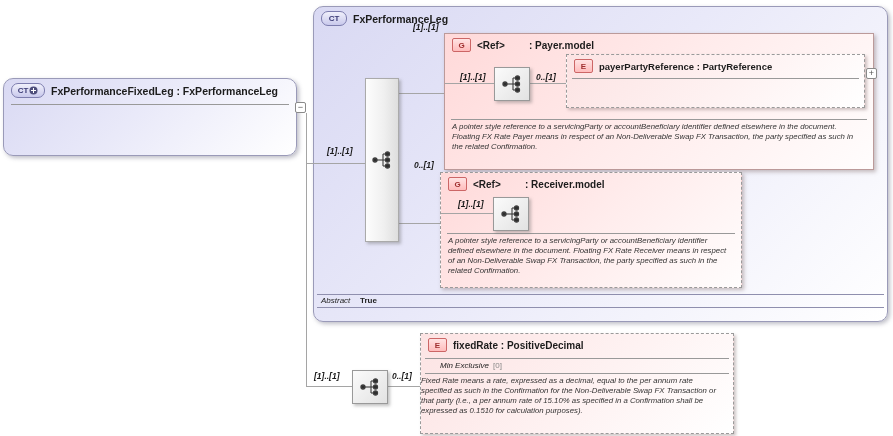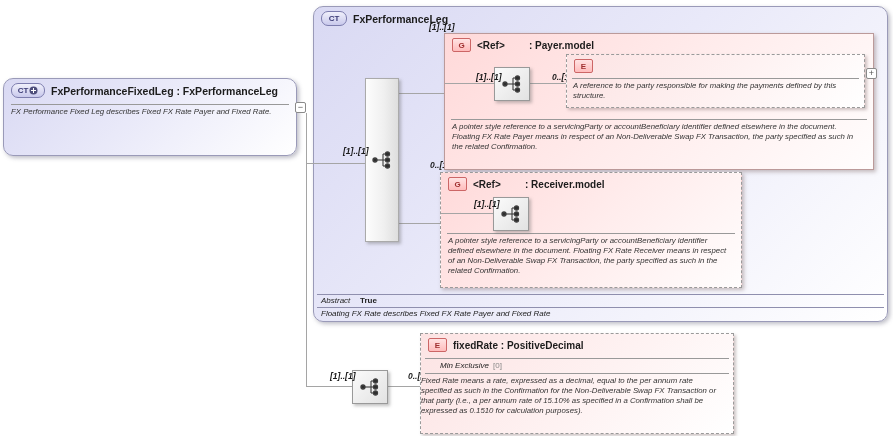--- a/index.html
+++ b/index.html
@@ -65,21 +65,21 @@
   }
   .seq-icon{
     position:absolute;width:34px;height:32px;border:1px solid #999;z-index:6;
     background:linear-gradient(135deg,#fbfbfb,#e2e2e2);
     box-shadow:2px 2px 3px rgba(100,100,100,.4);
     display:flex;align-items:center;justify-content:center;
   }
   
   .card{
     position:absolute;font-size:8.5px;font-weight:bold;font-style:italic;color:#1a1a1a;
-    white-space:nowrap;z-index:7;margin-left:16px;
+    white-space:nowrap;z-index:7;
   }
   .row-label{font-size:8px;font-style:italic;color:#222;position:absolute;white-space:nowrap;}
   .row-value{font-size:8px;font-weight:bold;color:#222;position:absolute;white-space:nowrap;}
   .facet-value{font-size:8px;color:#888;position:absolute;white-space:nowrap;}
   .doc-row{font-size:8px;font-style:italic;color:#222;position:absolute;white-space:nowrap;}
   .gname{display:inline-block;width:52px;font-size:10px;font-weight:bold;color:#1c1c1c;}
   .gtype{font-size:10px;font-weight:bold;color:#1c1c1c;white-space:nowrap;}
 </style>
 </head>
 <body>
@@ -99,38 +99,36 @@
         <span>CT</span>
         <svg width="9" height="9" viewBox="0 0 9 9">
           <circle cx="4.5" cy="4.5" r="4" fill="#4d4d7a"></circle>
           <rect x="2" y="4" width="5" height="1" fill="#fff"></rect>
           <rect x="4" y="2" width="1" height="5" fill="#fff"></rect>
         </svg>
       </span>
       <span class="box-title">FxPerformanceFixedLeg : FxPerformanceLeg</span>
     </div>
     <div class="sep" style="left:7px;right:7px;top:25px;"></div>
-    <div class="desc" style="left:7px;top:28px;width:278px;">FX Performance Fixed Leg describes Fixed FX Rate Payer and Fixed Rate.</div>
   </div>
 
   <div class="toggle" style="left:295px;top:102px;">−</div>
 
   <div class="ct-box" style="left:313px;top:6px;width:573px;height:314px;">
     <div class="box-header">
       <span class="st-icon st-ct">
         <span>CT</span>
       </span>
       <span class="box-title">FxPerformanceLeg</span>
     </div>
 
     <div class="sep" style="left:3px;right:3px;top:287px;background:#8f8fae;"></div>
     <div class="row-label" style="left:7px;top:289px;">Abstract</div>
     <div class="row-value" style="left:46px;top:289px;">True</div>
     <div class="sep" style="left:3px;right:3px;top:300px;background:#8f8fae;"></div>
-    <div class="doc-row" style="left:7px;top:302px;">Floating FX Rate describes Fixed FX Rate Payer and Fixed Rate</div>
   </div>
 
   <div class="seq-bar" style="left:365px;top:78px;width:32px;height:162px;">
     <svg width="22" height="20" viewBox="0 0 22 20">
       <g stroke="#3c3c3c" stroke-width="1.1" fill="#2e2e2e">
         <line x1="5" y1="10" x2="15" y2="10"></line>
         <line x1="12" y1="4" x2="12" y2="16"></line>
         <line x1="12" y1="4" x2="15" y2="4"></line>
         <line x1="12" y1="16" x2="15" y2="16"></line>
         <circle cx="4" cy="10" r="2.1"></circle>
@@ -167,23 +165,23 @@
           <circle cx="16.5" cy="10" r="2.1"></circle>
           <circle cx="16.5" cy="16" r="2.1"></circle>
         </g>
       </svg>
     </div>
     <div class="card" style="left:91px;top:38px;">0..[1]</div>
 
     <div class="element-box" style="left:121px;top:20px;width:297px;height:52px;">
       <div class="box-header">
         <span class="st-icon st-e">E</span>
+        <span class="box-title small">payerPartyReference : PartyReference</span>
       </div>
       <div class="sep" style="left:5px;right:5px;top:23px;"></div>
-      <div class="desc" style="left:6px;top:26px;width:284px;">A reference to the party responsible for making the payments defined by this structure.</div>
     </div>
 
     <div class="sep" style="left:6px;right:6px;top:85px;"></div>
     <div class="desc" style="left:7px;top:88px;width:414px;">A pointer style reference to a servicingParty or accountBeneficiary identifier defined elsewhere in the document. Floating FX Rate Payer means in respect of an Non-Deliverable Swap FX Transaction, the party specified as such in the related Confirmation.</div>
   </div>
 
   <div class="toggle" style="left:866px;top:68px;">+</div>
 
   <div class="group-box dashed" style="left:440px;top:172px;width:300px;height:114px;">
     <div class="box-header">

